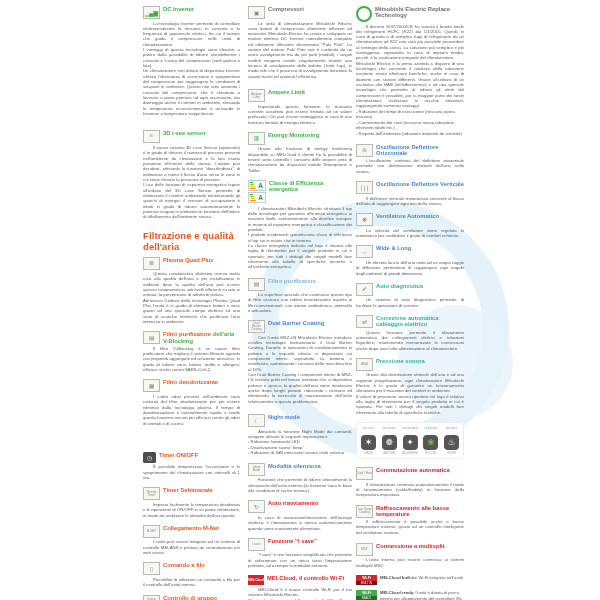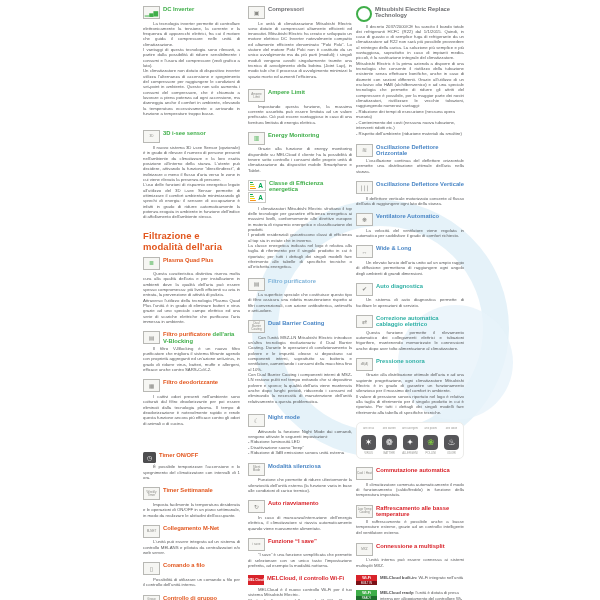--- a/index.html
+++ b/index.html
@@ -75,21 +75,21 @@
       <p class="body">Un climatizzatore non dotato di dispositivo inverter utilizza l'alternanza di accensione e spegnimento del compressore per raggiungere le condizioni di set-point in ambiente. Questo non solo aumenta i consumi del compressore, che è chiamato a lavorare a piena potenza ad ogni accensione, ma danneggia anche il comfort in ambiente, elevando la temperatura eccessivamente o arrivando in funzione a temperature troppo basse.</p>
     </div>
     <div class="section" style="margin-top: 14px;">
       <div class="sec-head">
         <div class="icon-box">3D</div>
         <h4 class="c-green">3D i-see sensor</h4>
       </div>
       <p class="body first">Il nuovo sistema 3D i-see Sensor (opzionale) è in grado di rilevare il numero di persone presenti nell'ambiente da climatizzare e la loro esatta posizione all'interno della stanza. L'utente può decidere, attivando la funzione “direct/indirect”, di indirizzare o meno il flusso d'aria verso le zone in cui viene rilevata la presenza di persone.</p>
       <p class="body">L'uso delle funzioni di risparmio energetico legate all'utilizzo del 3D i-see Sensor permette di ottimizzare il comfort ambientale minimizzando gli sprechi di energia: il sensore di occupazione è infatti in grado di ridurre automaticamente la potenza erogata in ambiente in funzione dell'indice di affollamento dell'ambiente stesso.</p>
     </div>
-    <div class="big-title">Filtrazione e modalità dell'aria</div>
+    <div class="big-title">Filtrazione e qualità dell'aria</div>
     <div class="section">
       <div class="sec-head">
         <div class="icon-box">
           <span class="g-green">≣</span>
         </div>
         <h4 class="c-orange">Plasma Quad Plus</h4>
       </div>
       <p class="body first">Questa caratteristica distintiva riserva molta cura alla qualità dell'aria e per installazione in ambienti dove la qualità dell'aria può essere spesso compromessa: più livelli efficienti su aria in entrata, la prevenzione di attività di pulizia.</p>
       <p class="body">Attraverso l'utilizzo della tecnologia Plasma Quad Plus l'unità è in grado di eliminare batteri e virus grazie ad uno speciale campo elettrico ed una serie di scariche elettriche che purificano l'aria immessa in ambiente.</p>
     </div>

